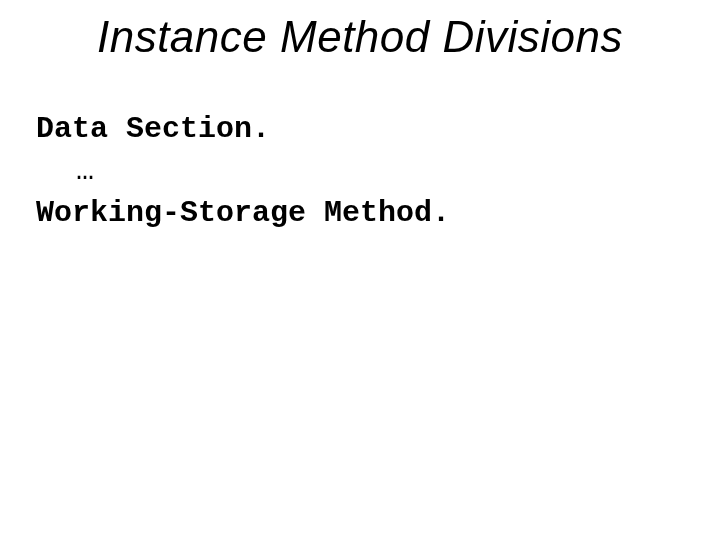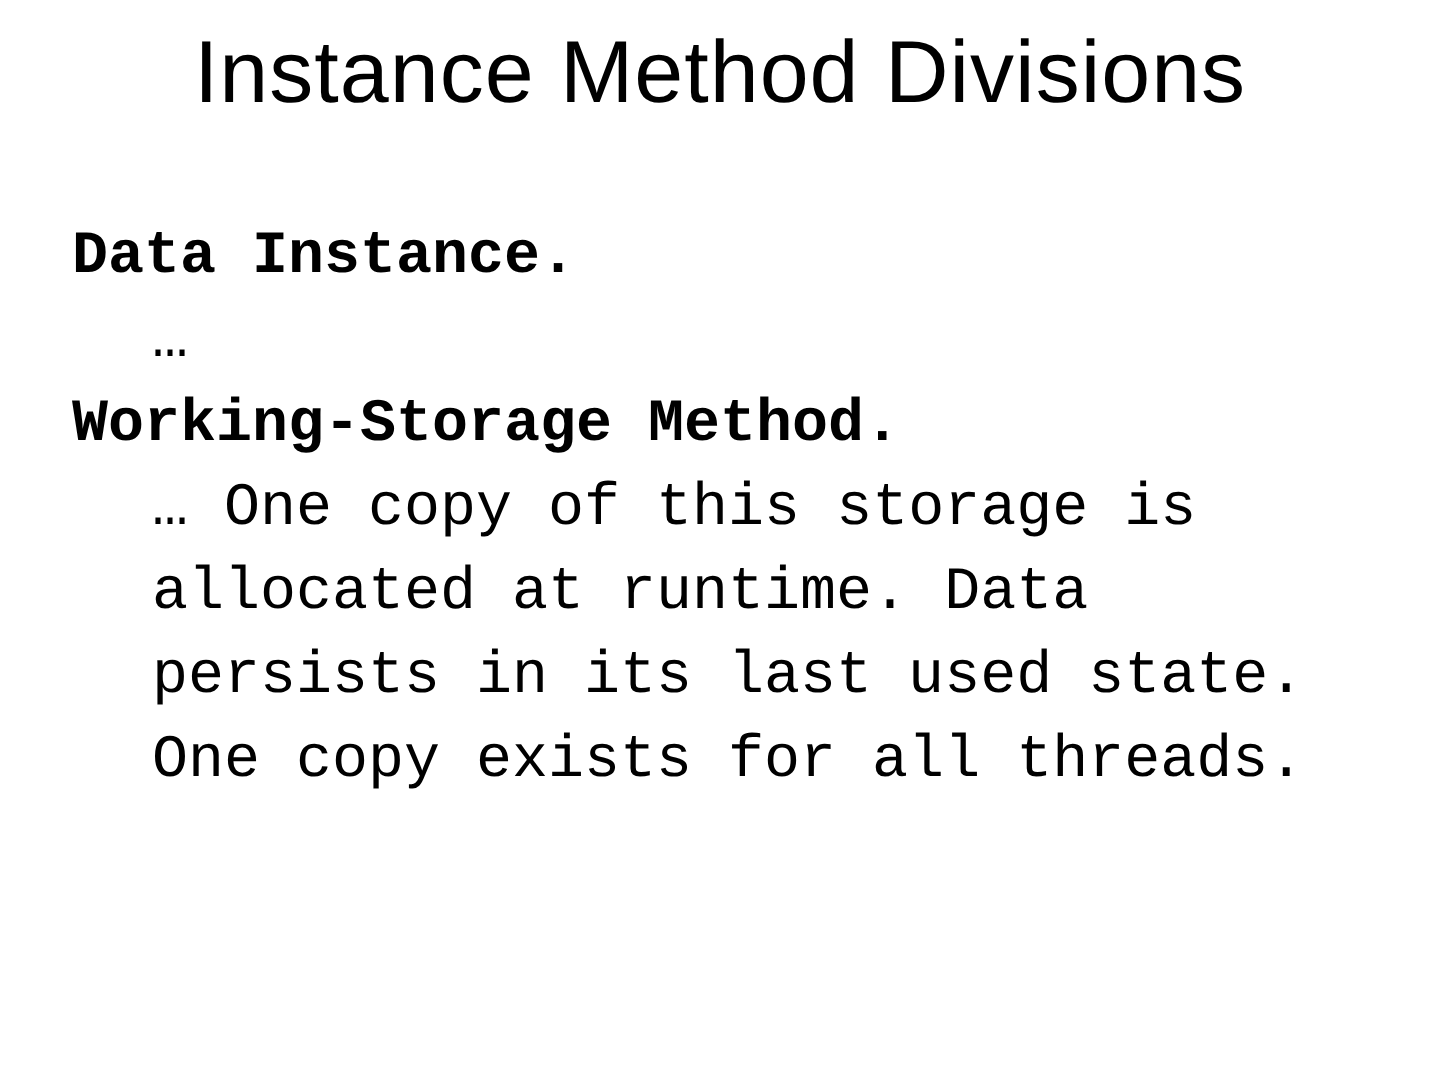--- a/index.html
+++ b/index.html
@@ -19,20 +19,21 @@
   }
   .title {
     position: absolute;
     top: 12px;
     left: 0;
     right: 0;
     text-align: center;
     font-size: 44px;
     font-weight: 400;
     letter-spacing: 0.5px;
+    font-style: italic;
   }
   .body {
     position: absolute;
     top: 108px;
     left: 36px;
     right: 36px;
     font-family: "Courier New", Courier, monospace;
     font-size: 30px;
     line-height: 1.4;
   }
@@ -42,18 +43,17 @@
     padding-left: 40px;
     text-indent: 0;
   }
 </style>
 </head>
 <body>
 
 <div class="slide">
   <div class="title">Instance Method Divisions</div>
   <div class="body">
-    <div class="bold">Data Instance.</div>
+    <div class="bold">Data Section.</div>
     <div class="indent1">…</div>
     <div class="bold">Working-Storage Method.</div>
-    <div class="para"><span>… </span><span>One copy of this storage is allocated at runtime.  Data persists in its last used state. One copy exists for all threads.</span></div>
   </div>
 </div>
 
 </body></html>

